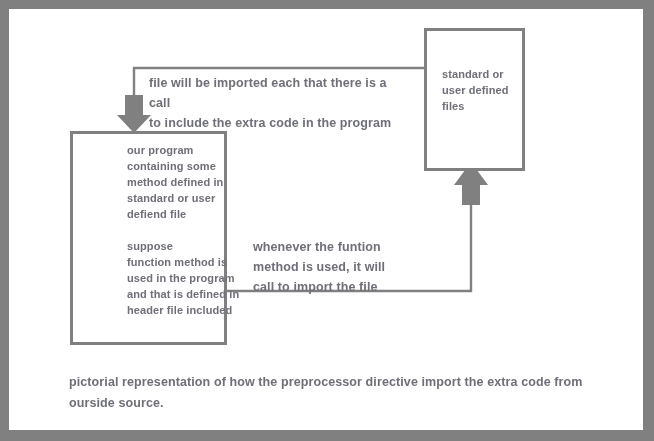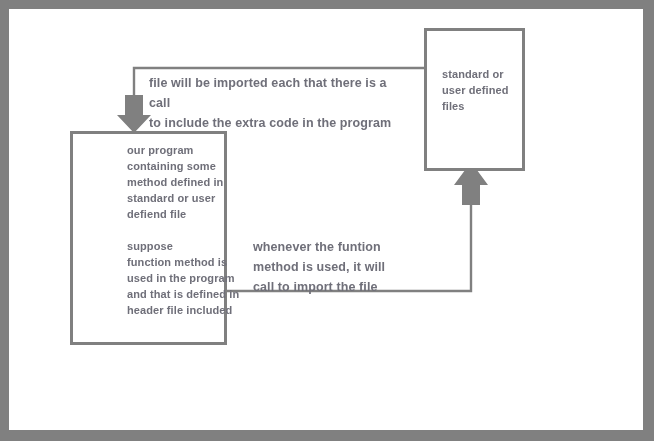--- a/index.html
+++ b/index.html
@@ -111,15 +111,17 @@
 user defined
 files</div>
 
     <div class="edge-label" id="label-import">file will be imported each that there is a call
 to include the extra code in the program</div>
 
     <div class="edge-label" id="label-call">whenever the funtion
 method is used, it will
 call to import the file</div>
 
+    <div class="caption" id="caption-main">pictorial representation of how the preprocessor directive import the extra code from
+ourside source.</div>
 
   </div>
 </div>
 
 </body></html>

